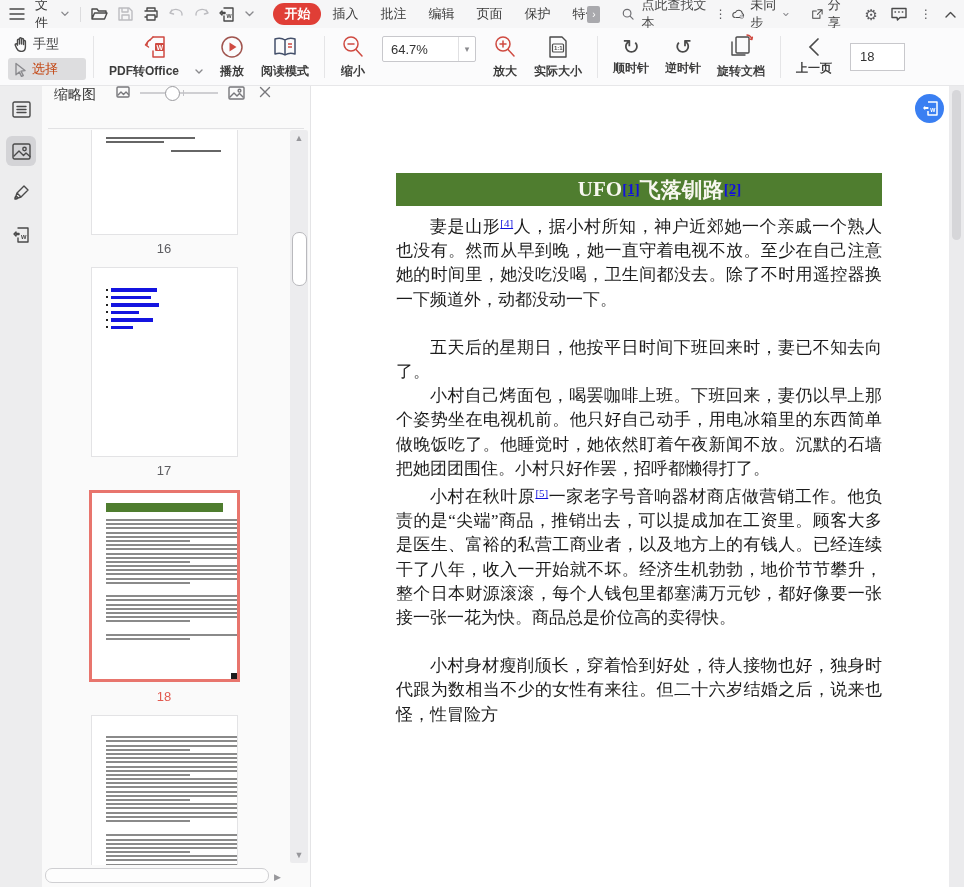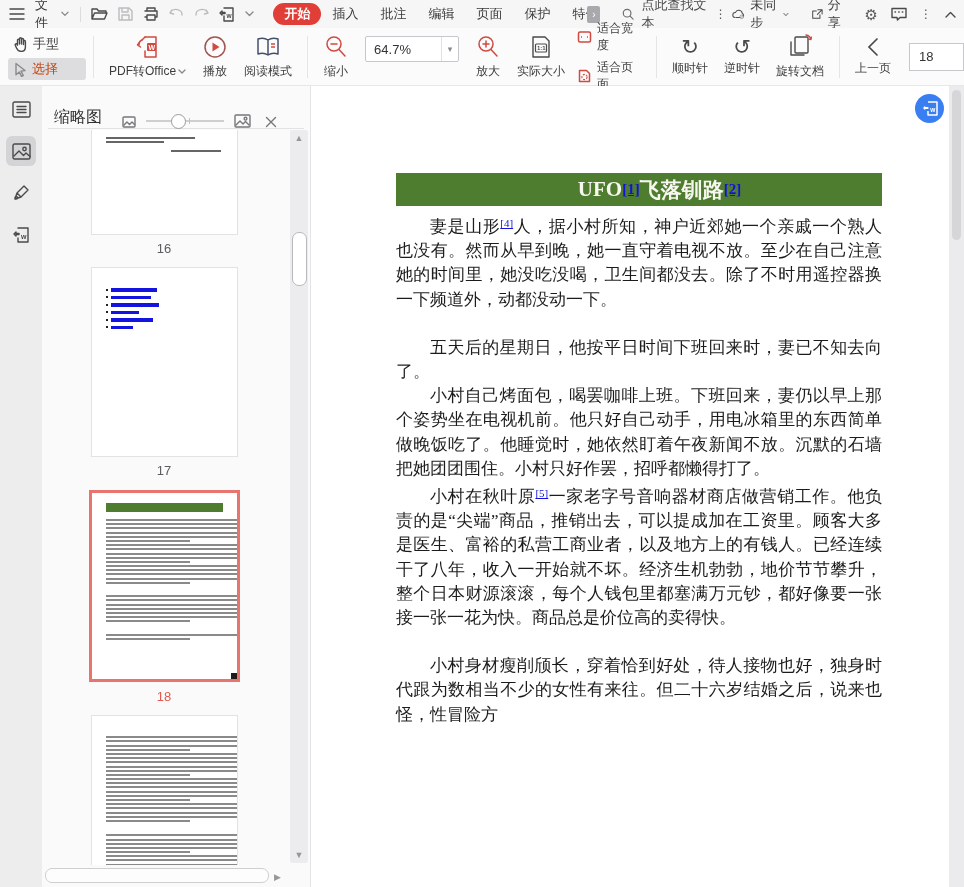--- a/index.html
+++ b/index.html
@@ -28,42 +28,42 @@
 
   
   .toolbar{position:absolute;top:28px;left:0;right:0;height:57px;background:#fbfbfc;
     display:flex;align-items:center;border-bottom:1px solid #e7e7e9;}
   .tsep{width:1px;height:42px;background:#e5e5e7;margin:0 7px;}
   .tool-col{display:flex;flex-direction:column;gap:3px;margin-left:8px;width:78px;}
   .tool-row{display:flex;align-items:center;gap:5px;font-size:13px;color:#3d3d3d;padding:2px 6px;border-radius:3px;}
   .tool-row.sel{background:#dddddf;color:#c2410c;}
   .bigbtn{display:flex;flex-direction:column;align-items:center;justify-content:center;
     gap:3px;font-size:12px;color:#3d3d3d;padding:3px 8px;white-space:nowrap;}
-  .bigbtn .lbl{display:flex;align-items:center;gap:2px;}
+  .bigbtn .lbl{display:flex;align-items:center;gap:16px;font-weight:bold;}
   .zoom-combo{display:flex;align-items:center;width:92px;height:24px;border:1px solid #c8c8cc;
     border-radius:2px;background:#fff;font-size:13px;color:#333;margin:0 8px;align-self:flex-start;margin-top:8px;}
   .zoom-combo .zval{flex:1;padding-left:8px;}
   .zoom-combo .zdrop{width:16px;height:100%;border-left:1px solid #e0e0e2;display:flex;
     align-items:center;justify-content:center;color:#8a8a8e;font-size:9px;}
   .fit-col{display:flex;flex-direction:column;gap:5px;font-size:12px;color:#3d3d3d;margin:0 4px;}
   .fit-row{display:flex;align-items:center;gap:5px;}
   .rot-glyph{font-size:21px;color:#4a4a4a;line-height:20px;font-family:"DejaVu Sans",sans-serif;}
   .pageno-box{position:relative;width:44px;height:26px;border:1px solid #c8c8cc;background:#fff;
     font-size:13px;color:#333;display:flex;align-items:center;padding-left:9px;margin-left:10px;}
 
   
   .content{position:absolute;top:86px;left:0;right:0;bottom:0;}
   .left-rail{position:absolute;top:0;left:0;bottom:0;width:42px;background:#ededee;
     display:flex;flex-direction:column;align-items:center;padding-top:8px;gap:12px;}
   .rail-btn{width:30px;height:30px;display:flex;align-items:center;justify-content:center;border-radius:6px;}
   .rail-btn.sel{background:#d4d4d7;}
 
   
   .panel{position:absolute;top:0;left:42px;bottom:0;width:268px;background:#fafafa;border-right:1px solid #e4e4e6;}
-  .panel-header{height:42px;display:flex;align-items:flex-end;gap:10px;padding:0 12px;font-size:16px;color:#333;}
+  .panel-header{height:42px;display:flex;align-items:flex-start;gap:10px;padding:0 12px;font-size:14px;color:#333;}
   .slider{position:relative;width:78px;height:14px;}
   .slider .track{position:absolute;top:6px;left:0;right:0;height:2px;background:#cfcfd2;}
   .slider .tick{position:absolute;top:4px;left:55%;width:1px;height:6px;background:#c2c2c6;}
   .slider .handle{position:absolute;top:0;left:32%;width:13px;height:13px;border-radius:50%;
     background:#fff;border:1px solid #9b9b9f;}
   .panel-divider{height:1px;background:#e2e2e4;margin:0 6px 0 6px;}
   .thumb-scroll{position:absolute;top:44px;left:0;right:24px;bottom:22px;overflow:hidden;}
   .thumb-item{display:flex;flex-direction:column;align-items:center;}
   .thumb-page{width:145px;background:#fff;box-shadow:0 0 0 1px #e3e3e5;position:relative;overflow:hidden;}
   .thumb-item.selected .thumb-page{box-shadow:none;border:3px solid #e8756d;}
@@ -286,36 +286,20 @@
     </div>
     <div class="bigbtn">
       <svg width="26" height="26" viewBox="0 0 26 26">
           <path class="ic" d="M5 3h12l4 4v16H5z"></path>
           <rect x="7.5" y="10" width="11" height="8" rx="1" fill="#fff" stroke="#4a4a4a" stroke-width="1.2"></rect>
           <text x="9" y="16.3" font-size="6" fill="#4a4a4a" font-weight="bold">1:1</text>
         </svg>
       <span class="lbl">
           <span>实际大小</span>
         </span>
-    </div>
-    <div class="fit-col">
-      <div class="fit-row">
-        <svg width="15" height="14" viewBox="0 0 15 14">
-            <rect class="ic-red" x="1.5" y="2" width="12" height="10" rx="1.5"></rect>
-            <path d="M4 7h1M10 7h1" stroke="#cf4a41" stroke-width="1.6"></path>
-          </svg>
-        <span>适合宽度</span>
-      </div>
-      <div class="fit-row">
-        <svg width="15" height="14" viewBox="0 0 15 14">
-            <path class="ic-red" d="M2.5 1.5h7l3 3v8h-10z"></path>
-            <circle cx="7.5" cy="8" r="2.6" fill="none" stroke="#cf4a41" stroke-width="1.1" stroke-dasharray="2 1.4"></circle>
-          </svg>
-        <span>适合页面</span>
-      </div>
     </div>
     <span class="tsep"></span>
 
     <div class="bigbtn">
       <span class="rot-glyph">↻</span>
       <span class="lbl">
           <span>顺时针</span>
         </span>
     </div>
     <div class="bigbtn">

